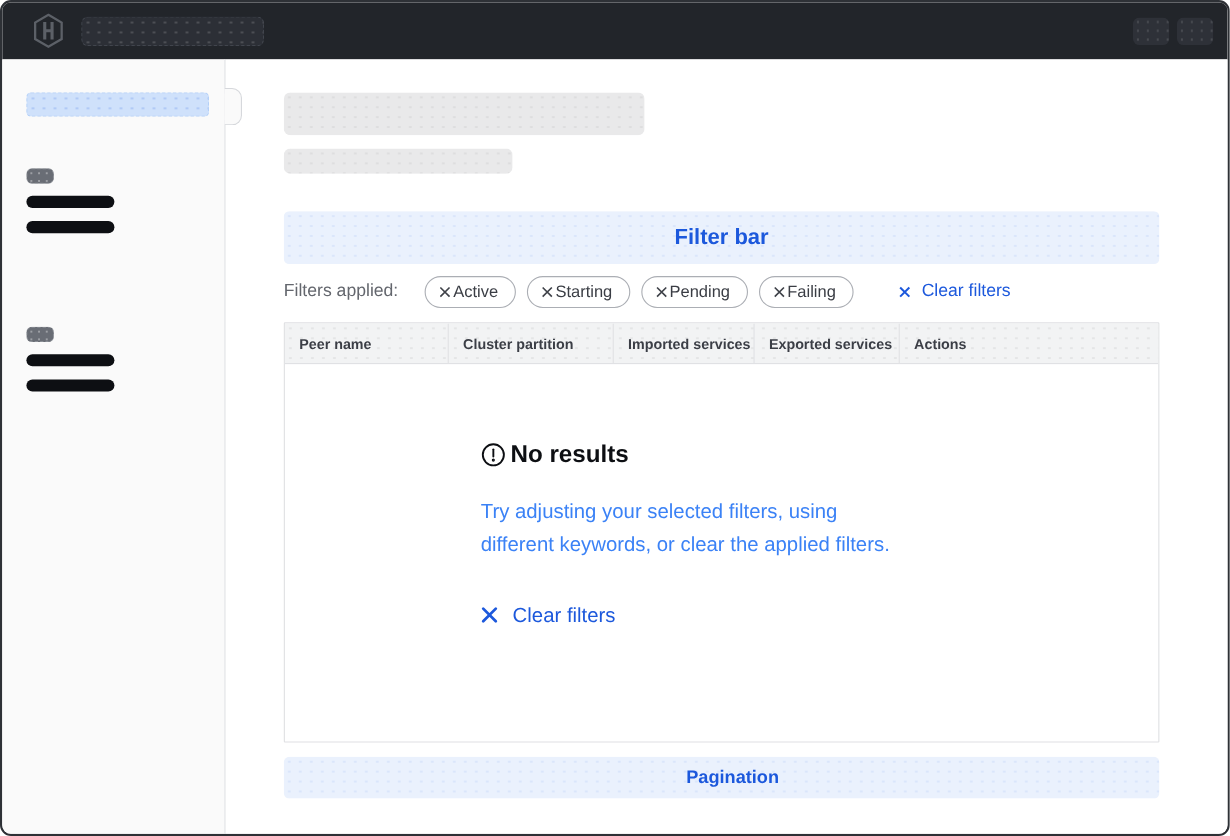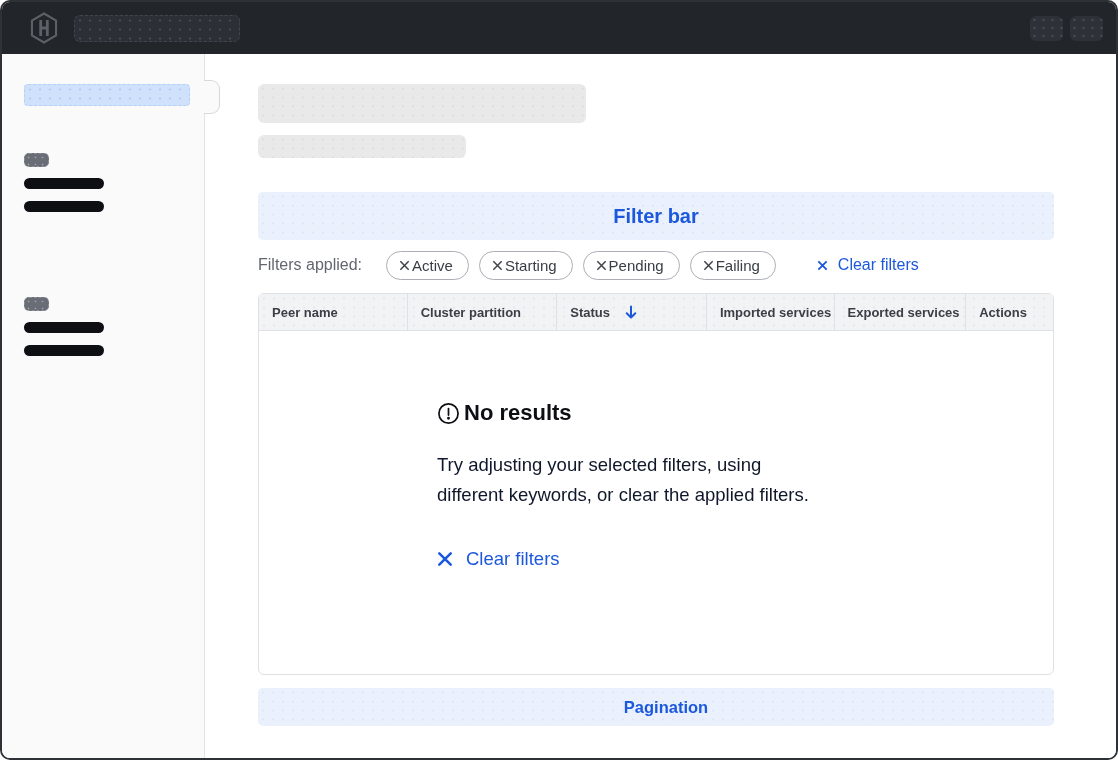--- a/index.html
+++ b/index.html
@@ -91,21 +91,21 @@
   .x-small{ width:13px; height:13px; stroke:#3f4249; stroke-width:1.6; }
   .clear-link{
     display:inline-flex; align-items:center; gap:9px; margin-left:30px;
     color:#1c58dc; font-size:16px; cursor:pointer;
   }
   .clear-link .x-small{ stroke:#1c58dc; stroke-width:2; }
 
   
   .table{
     width:796px; height:382px; margin-top:13px;
-    border:1px solid #dfe0e3; border-radius:6px; background:#fff; overflow:hidden;
+    border:1px solid #dfe0e3; border-radius:1px; background:#fff; overflow:hidden;
   }
   .thead{
     display:flex; height:37px; background:#f2f3f4; border-bottom:1px solid #e0e1e4;
     background-image:radial-gradient(rgba(0,0,0,0.06) 1px, transparent 1.3px);
     background-size:10px 9px;
   }
   .th{
     display:flex; align-items:center; padding-left:13px;
     font-size:13px; font-weight:bold; color:#3b3e46;
     border-right:1px solid #e0e1e4;
@@ -114,21 +114,21 @@
   .c0{ width:149px; } .c1{ width:150px; } .c2{ width:150px; }
   .c3{ width:128px; } .c4{ width:132px; } .c5{ width:87px; }
   .sort-icon{ width:14px; height:14px; margin-left:14px; stroke:#1c58dc; stroke-width:2; }
 
   
   .empty{ margin-left:178px; padding-top:69px; }
   .empty-title-row{ display:flex; align-items:center; gap:4px; }
   .alert-icon{ width:23px; height:23px; stroke:#0d0f13; stroke-width:1.8; fill:none; }
   .empty-title{ font-size:22px; font-weight:bold; color:#0d0f13; }
   .empty-desc{
-    margin-top:24px; width:385px; font-size:18.5px; line-height:30px; color:#0f172a;
+    margin-top:24px; width:385px; font-size:18.5px; line-height:30px; color:#3b82f6;
   }
   .empty-clear{
     margin-top:38px; display:inline-flex; align-items:center; gap:13px;
     color:#1c58dc; font-size:18.5px; cursor:pointer;
   }
   .x-big{ width:16px; height:16px; stroke:#1c58dc; stroke-width:2.2; }
 </style>
 </head>
 <body>
 
@@ -206,26 +206,20 @@
       </div>
 
       <div class="table">
         <div class="thead">
           <div class="th c0">
             <span>Peer name</span>
           </div>
           <div class="th c1">
             <span>Cluster partition</span>
           </div>
-          <div class="th c2">
-            <span>Status</span>
-            <svg class="sort-icon" viewBox="0 0 14 14">
-              <path d="M7 1.5 V12 M2.7 8.2 L7 12.5 L11.3 8.2" fill="none" stroke-linecap="round" stroke-linejoin="round"></path>
-            </svg>
-          </div>
           <div class="th c3">
             <span>Imported services</span>
           </div>
           <div class="th c4">
             <span>Exported services</span>
           </div>
           <div class="th c5">
             <span>Actions</span>
           </div>
         </div>

